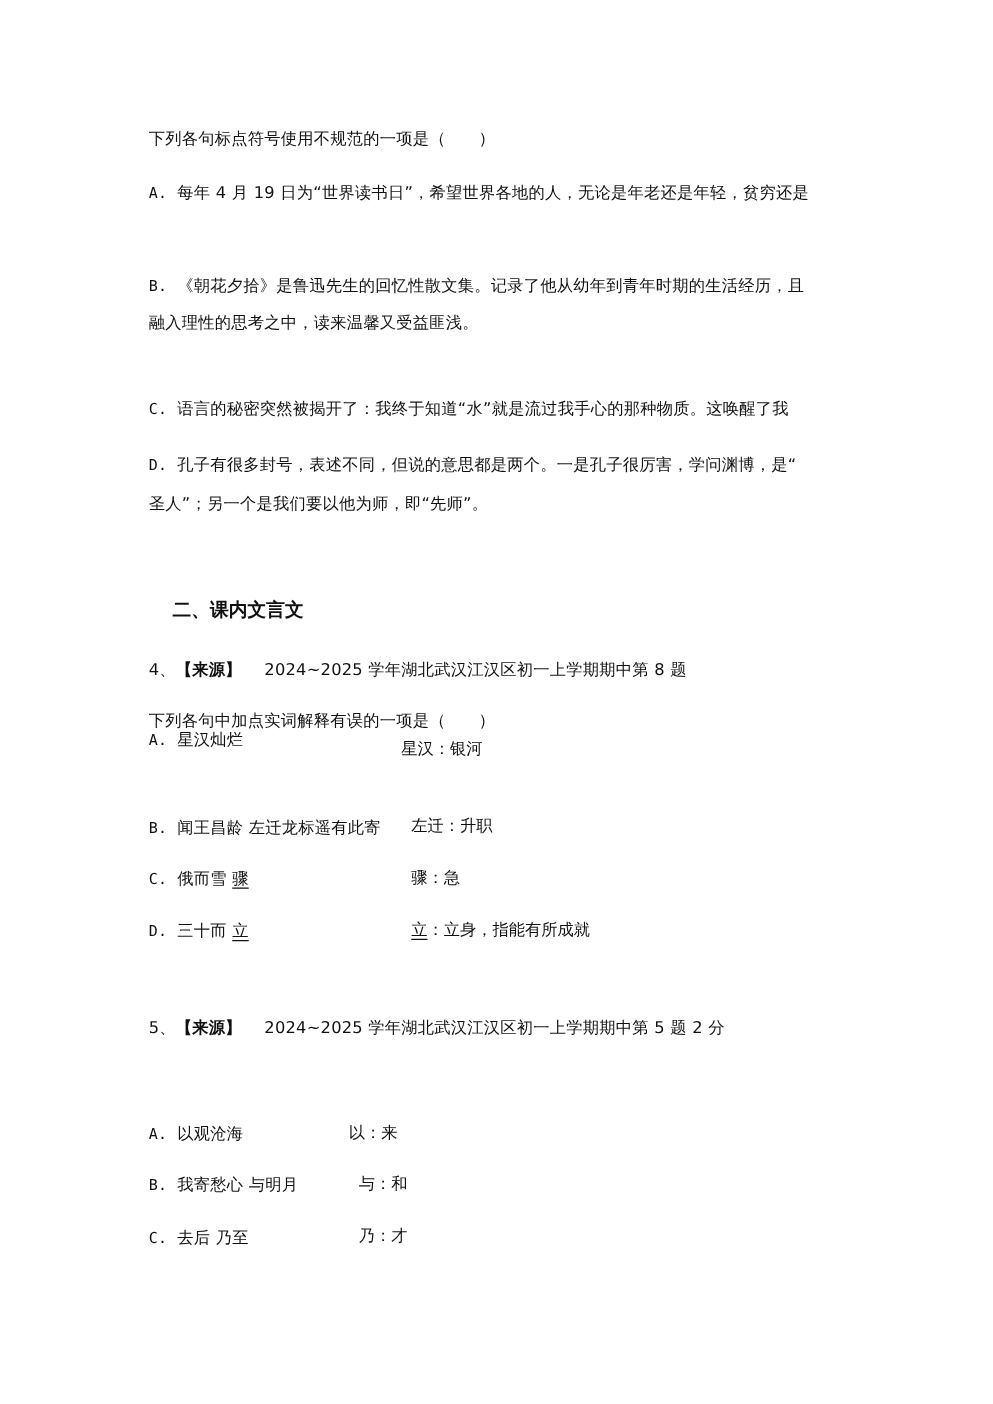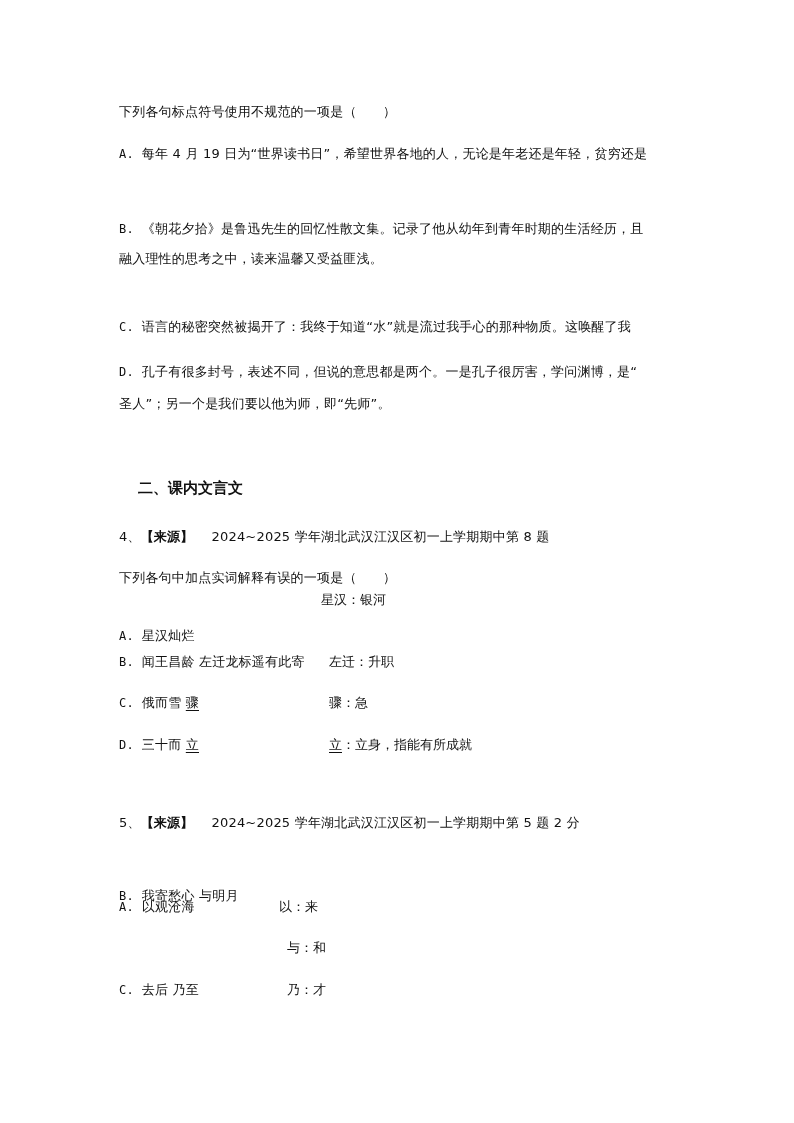--- a/index.html
+++ b/index.html
@@ -84,21 +84,21 @@
   </div>
   <div class="line" style="top:396px">圣人”；另一个是我们要以他为师，即“先师”。</div>
 
   <div class="heading" style="top:479px">二、课内文言文</div>
 
   <div class="line" style="top:529px">
     <span>4、</span><span style="font-weight:bold">【来源】</span><span class="src-spacer"></span><span>2024~2025 学年湖北武汉江汉区初一上学期期中第 8 题</span>
   </div>
   <div class="line" style="top:570px">下列各句中加点实词解释有误的一项是（　　）</div>
 
-  <div class="line" style="top:628px">
+  <div class="line" style="top:584px">
     <span class="label">A.</span><span>星汉灿烂</span>
   </div>
   <div class="col2" style="left:321px; top:592px">星汉：银河</div>
 
   <div class="line" style="top:654px">
     <span class="label">B.</span><span>闻王昌龄 左迁龙标遥有此寄</span>
   </div>
   <div class="col2" style="left:329px; top:654px">左迁：升职</div>
 
   <div class="line" style="top:695px">
@@ -115,21 +115,21 @@
 
   <div class="line" style="top:815px">
     <span>5、</span><span style="font-weight:bold">【来源】</span><span class="src-spacer"></span><span>2024~2025 学年湖北武汉江汉区初一上学期期中第 5 题 2 分</span>
   </div>
 
   <div class="line" style="top:899px">
     <span class="label">A.</span><span>以观沧海</span>
   </div>
   <div class="col2" style="left:279px; top:899px">以：来</div>
 
-  <div class="line" style="top:888px">
+  <div class="line" style="top:940px">
     <span class="label">B.</span><span>我寄愁心 与明月</span>
   </div>
   <div class="col2" style="left:287px; top:940px">与：和</div>
 
   <div class="line" style="top:982px">
     <span class="label">C.</span><span>去后 乃至</span>
   </div>
   <div class="col2" style="left:287px; top:982px">乃：才</div>
 
 </div>

